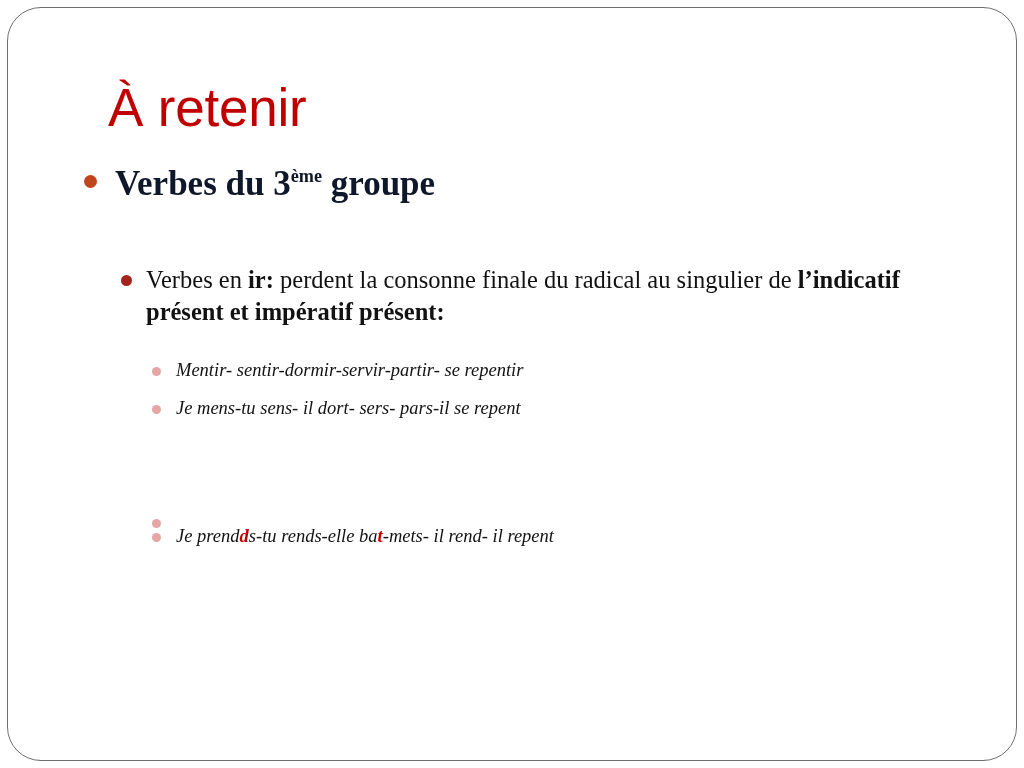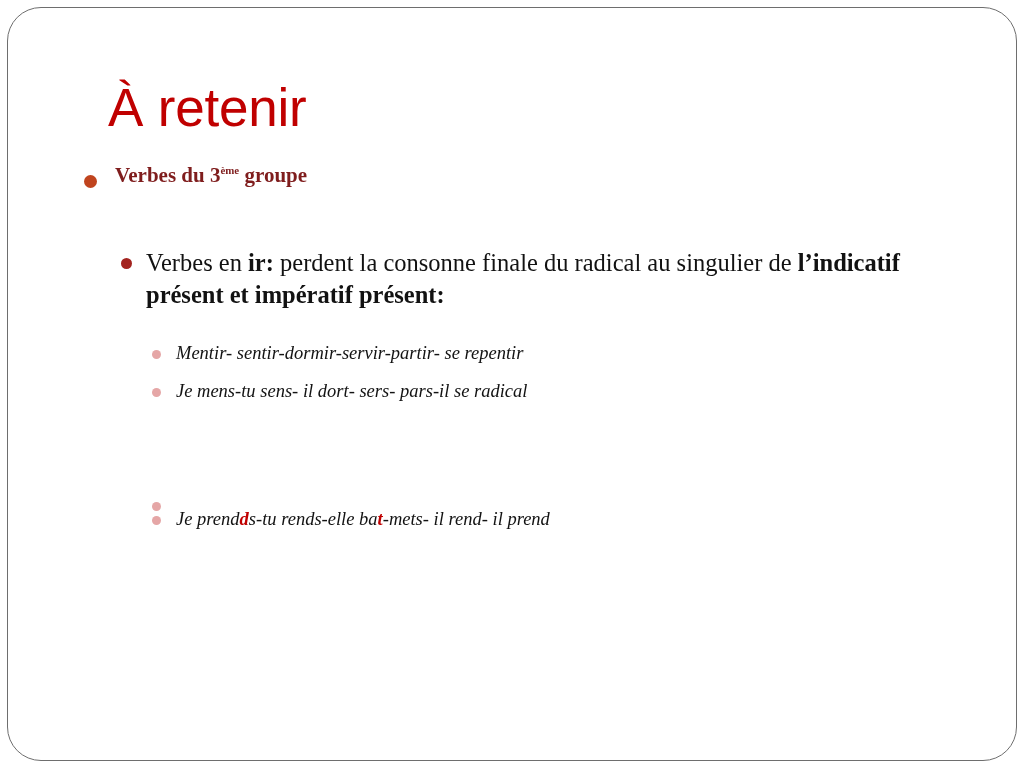--- a/index.html
+++ b/index.html
@@ -76,24 +76,24 @@
     margin-bottom: 0;
   }
   .lvl1 > .bullet {
     left: 84px;
     top: 12px;
     width: 13px;
     height: 13px;
     background: #C0441E;
   }
   .lvl1 > .txt {
-    font-size: 21px;
+    font-size: 35px;
     line-height: 1.22;
     font-weight: bold;
-    color: #7f1d1d;
+    color: #0f172a;
   }
 
   
   .lvl2 {
     padding-left: 146px;
     padding-right: 74px;
   }
   .lvl2 > .bullet {
     left: 121px;
     top: 11px;
@@ -170,34 +170,34 @@
 
     <div class="row lvl3">
       <span class="bullet" style="background: rgb(229, 166, 166);"></span>
       <span class="txt">Mentir- sentir-dormir-servir-partir- se repentir</span>
     </div>
 
     <div class="sub-gap"></div>
 
     <div class="row lvl3">
       <span class="bullet" style="background: rgb(229, 166, 166);"></span>
-      <span class="txt">Je mens-tu sens- il dort- sers- pars-il se radical</span>
+      <span class="txt">Je mens-tu sens- il dort- sers- pars-il se repent</span>
     </div>
 
     <div class="gap-block"></div>
     <div class="gap-block"></div>
 
 
     <div class="gap-mid"></div>
 
     <div class="row lvl3">
       <span class="bullet" style="background: rgb(229, 166, 166);"></span>
     </div>
 
     <div class="sub-gap"></div>
 
     <div class="row lvl3">
       <span class="bullet" style="background: rgb(229, 166, 166);"></span>
-      <span class="txt"><span>Je prend</span><span class="redbi">d</span><span>s-tu rends-elle ba</span><span class="redbi">t</span><span>-mets- il rend- il prend</span></span>
+      <span class="txt"><span>Je prend</span><span class="redbi">d</span><span>s-tu rends-elle ba</span><span class="redbi">t</span><span>-mets- il rend- il repent</span></span>
     </div>
 
   </div>
 </div>
 
 </body></html>

